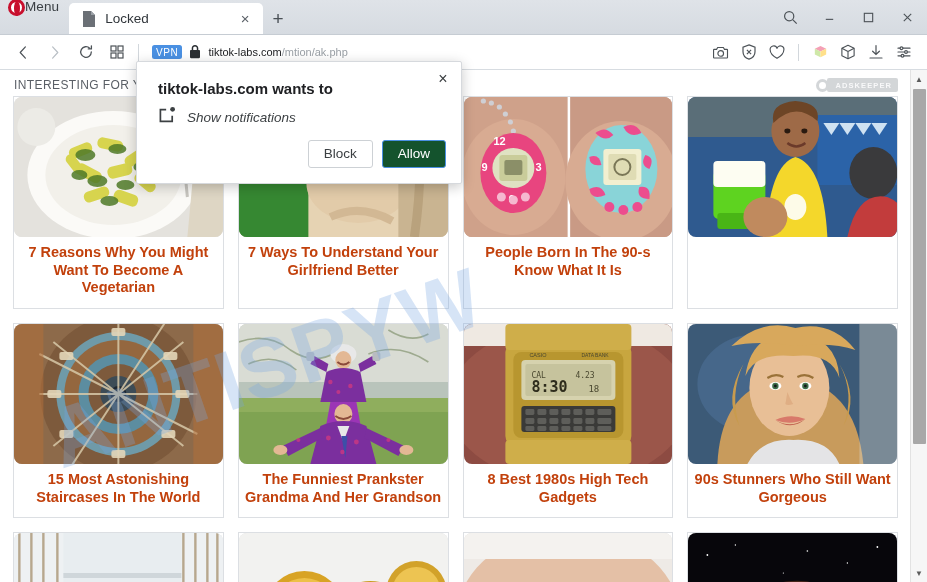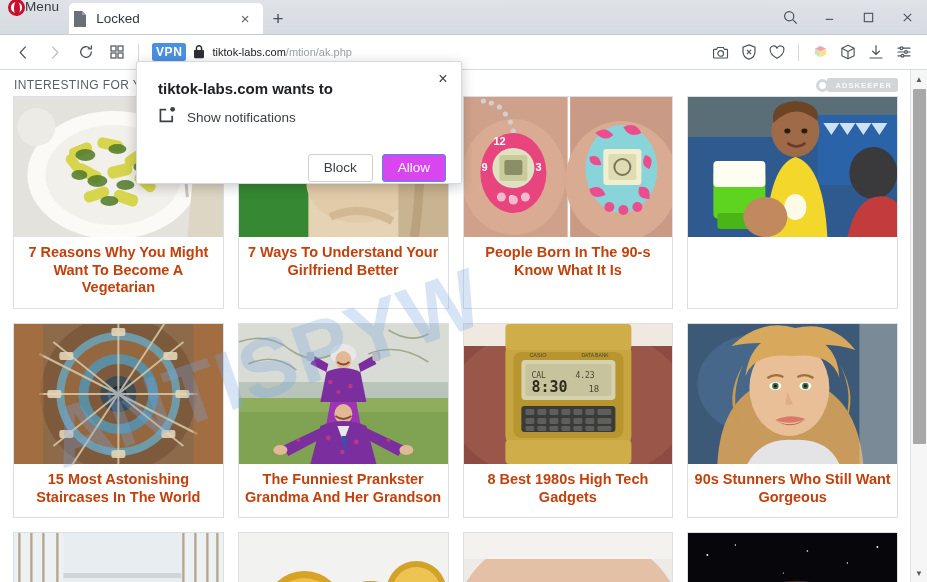--- a/index.html
+++ b/index.html
@@ -35,21 +35,21 @@
     background: #c8102e;
   }
   .menu-label { font-size: 13.5px; color: #3b4045; letter-spacing: .1px; }
 
   .tab {
     position: relative;
     display: flex; align-items: center;
     height: 31px; width: 194px;
     background: #ffffff;
     border-top-left-radius: 5px; border-top-right-radius: 5px;
-    padding: 0 8px 0 4px;
+    padding: 0 8px 0 13px;
     gap: 9px;
   }
   .tab-favicon {
     width: 14px; height: 16px; flex: 0 0 auto;
     position: relative;
   }
   .tab-favicon svg { display:block; }
   .tab-title {
     flex: 1 1 auto;
     font-size: 13.5px; color: #31363b;
@@ -96,21 +96,21 @@
   .sep { width:1px; height:17px; background:#d2d7dc; margin: 0 6px; }
 
   .url-wrap {
     flex: 1 1 auto;
     display: flex; align-items: center; gap: 7px;
     height: 28px; padding-left: 7px;
     min-width: 0;
   }
   .vpn-badge {
     background: #4a90e2; color: #fff;
-    font-size: 12px; font-weight: bold; letter-spacing: .6px;
+    font-size: 10px; font-weight: normal; letter-spacing: .6px;
     padding: 2px 4px 1.5px; border-radius: 2.5px;
     font-family: "Liberation Sans", sans-serif;
     cursor: pointer;
   }
   .lock-icon { color:#2b2f33; display:flex; align-items:center; cursor:pointer; }
   .url-text {
     font-size: 11px; color:#9aa0a6; white-space: nowrap;
     overflow:hidden; text-overflow: ellipsis;
   }
   .url-text .host { color: #202124; }
@@ -162,21 +162,21 @@
     gap: 14px;
     padding: 0 12px 0 13px;
   }
   .card {
     background:#fff;
     border: 1px solid #dcdfe3;
     display:flex; flex-direction:column;
     overflow:hidden;
     cursor:pointer;
   }
-  .card-img { height: 140px; width:100%; position:relative; overflow:hidden; background:#ddd; }
+  .card-img { height: 140px; width:100%; position:relative; overflow:hidden; background:#ddd;border-radius:8px; }
   .card-img svg, .card-img .ph { position:absolute; inset:0; width:100%; height:100%; display:block; }
   .card-title {
     padding: 7px 6px 11px;
     text-align:center;
     font-size: 14.5px; line-height: 1.22;
     font-weight: bold; color: #c2410c;
     font-family: "Liberation Sans", sans-serif;
   }
   .row2 { margin-top: 14px; }
   .row3 { margin-top: 14px; }
@@ -228,34 +228,35 @@
     color:#3c4043; font-size:16px; cursor:pointer;
   }
   .notif-title {
     padding: 18px 40px 0 21px;
     font-size: 15px; font-weight:bold; color:#202124;
     font-family: "Liberation Sans", sans-serif;
   }
   .notif-perm {
     display:flex; align-items:center; gap:11px;
     padding: 9px 0 0 21px;
+    font-style: italic;
   }
   .notif-perm-text { font-size:13.5px; color:#3c4043; }
   .notif-btns {
-    position:absolute; right:15px; bottom:1px;
+    position:absolute; right:15px; bottom:15px;
     display:flex; gap:9px; align-items:center;
   }
   .btn {
     font-size:13.5px; padding: 6px 15px 7px;
     border-radius:3px; cursor:pointer;
     font-family: "Liberation Sans", sans-serif;
     line-height:1;
   }
   .btn-block { background:#fff; color:#3c4043; border:1px solid #cdd1d5; }
-  .btn-allow { background:#d946ef; color:#fff; border:1px solid #4a90e2; }
+  .btn-allow { background:#14532d; color:#fff; border:1px solid #4a90e2; }
 </style>
 </head>
 <body>
 
 <div id="app">
 
   <div class="titlebar">
     <div class="opera-menu">
       <span class="opera-logo"></span>
       <span class="menu-label">Menu</span>

